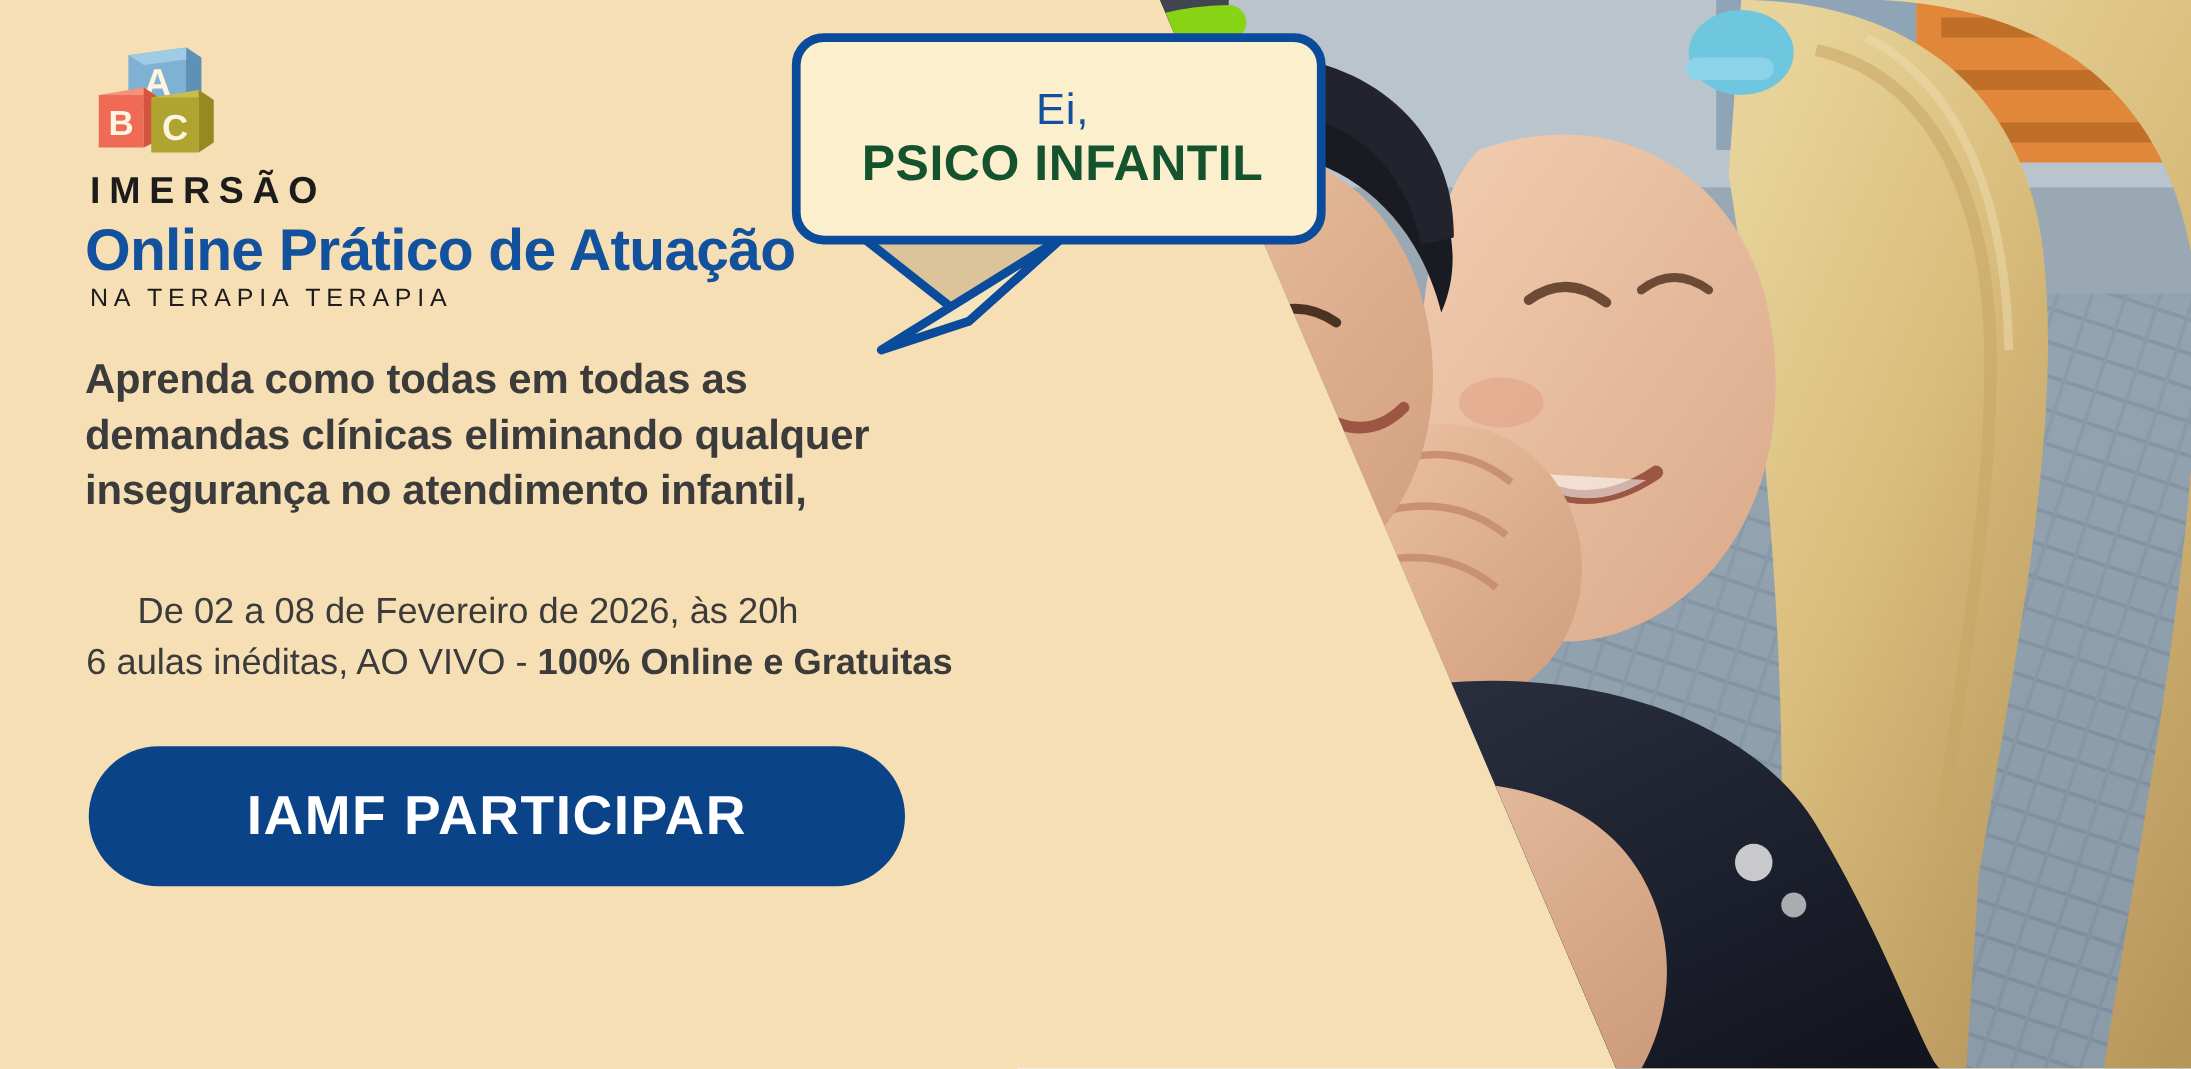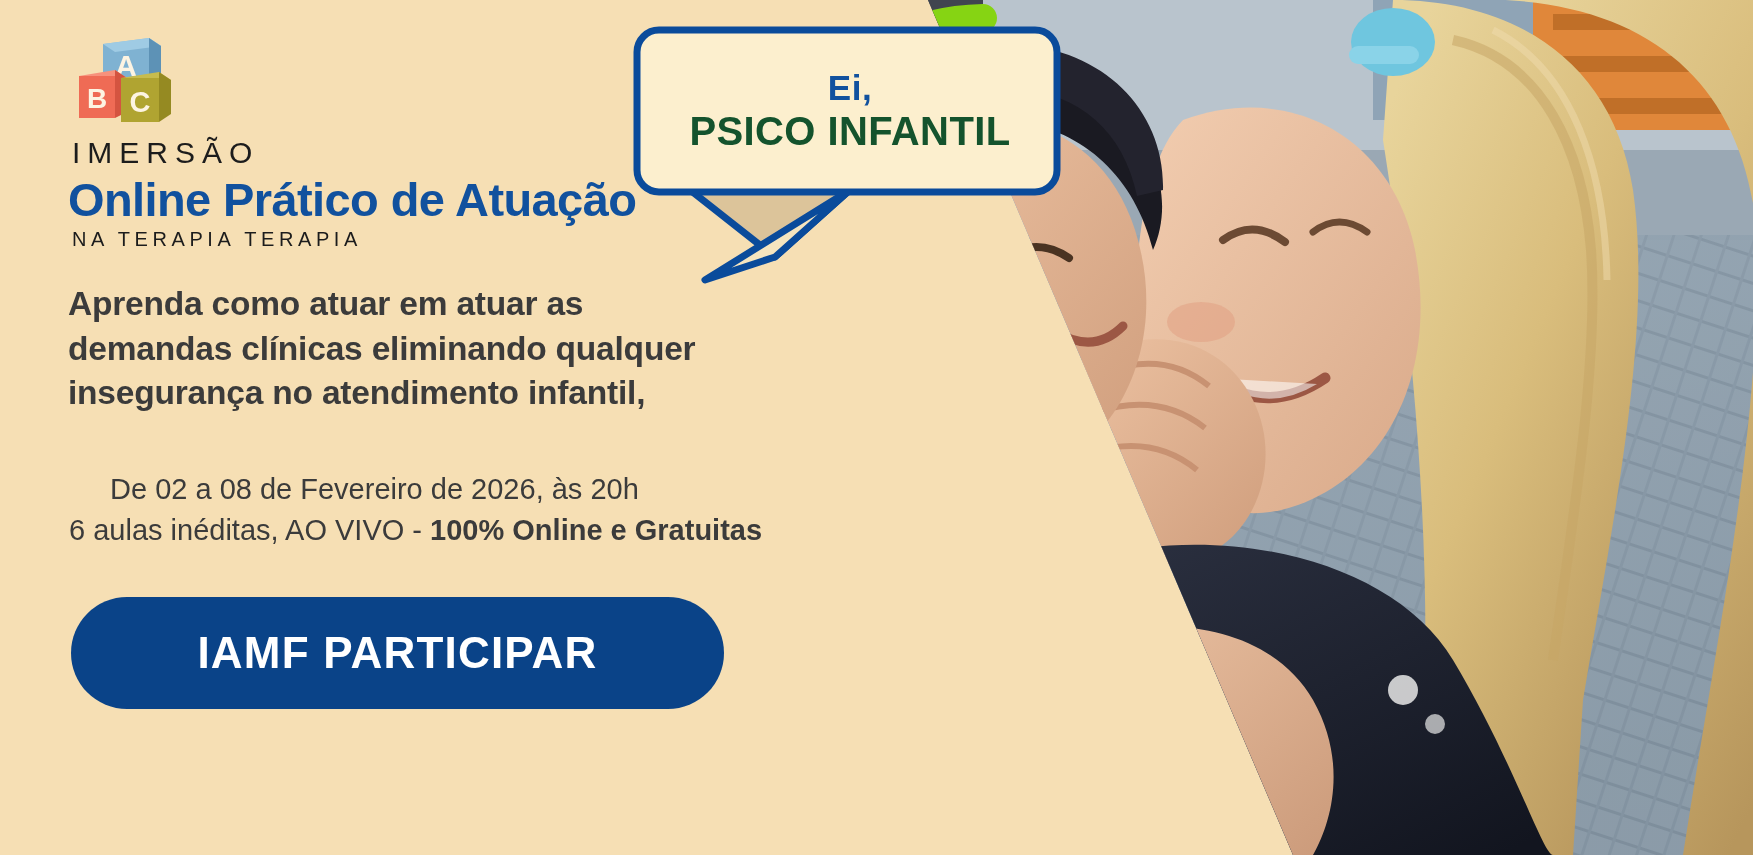--- a/index.html
+++ b/index.html
@@ -51,21 +51,21 @@
   }
   .logo svg { display:block; width:108px; height:104px; }
 
   .imersao {
     position: absolute;
     left: 4px;
     top: 138px;
     font-size: 30px;
     letter-spacing: 7px;
     color: #1c1c1c;
-    font-weight: 400;
+    font-weight: 700;
     line-height: 1;
   }
 
   .maintitle {
     position: absolute;
     left: 0px;
     top: 172px;
     font-size: 47px;
     font-weight: bold;
     color: #11519e;
@@ -150,21 +150,21 @@
     width: 450px;
     height: 175px;
     display: flex;
     flex-direction: column;
     align-items: center;
     justify-content: center;
     gap: 4px;
   }
   .bubble-line1 {
     font-size: 35px;
-    font-weight: bold;
+    font-weight: normal;
     color: #11519e;
     letter-spacing: 0.5px;
     line-height: 1.05;
     margin-top: 23px;
   }
   .bubble-line2 {
     font-size: 40px;
     font-weight: bold;
     color: #14532d;
     letter-spacing: 0.4px;
@@ -310,21 +310,21 @@
         <polygon points="86,46 98,54 98,88 86,96" fill="#958a22"></polygon>
         <text x="67" y="86" font-family="'Liberation Sans',sans-serif" font-size="29" font-weight="bold" fill="#fdf4e2" text-anchor="middle">C</text>
       </svg>
     </div>
 
     <div class="imersao">IMERSÃO</div>
     <div class="maintitle">Online Prático de Atuação</div>
     <div class="subtitle">NA TERAPIA TERAPIA</div>
 
     <div class="lead">
-      <span class="ln">Aprenda como atuar em atuar as</span>
+      <span class="ln">Aprenda como todas em todas as</span>
       <span class="ln">demandas clínicas eliminando qualquer</span>
       <span class="ln">insegurança no atendimento infantil,</span>
     </div>
 
     <div class="detail detail-1">De 02 a 08 de Fevereiro de 2026, às 20h</div>
     <div class="detail detail-2"><span>6 aulas inéditas, AO VIVO - </span><b>100% Online e Gratuitas</b></div>
 
     <button class="cta">IAMF PARTICIPAR</button>
   </div>
 

